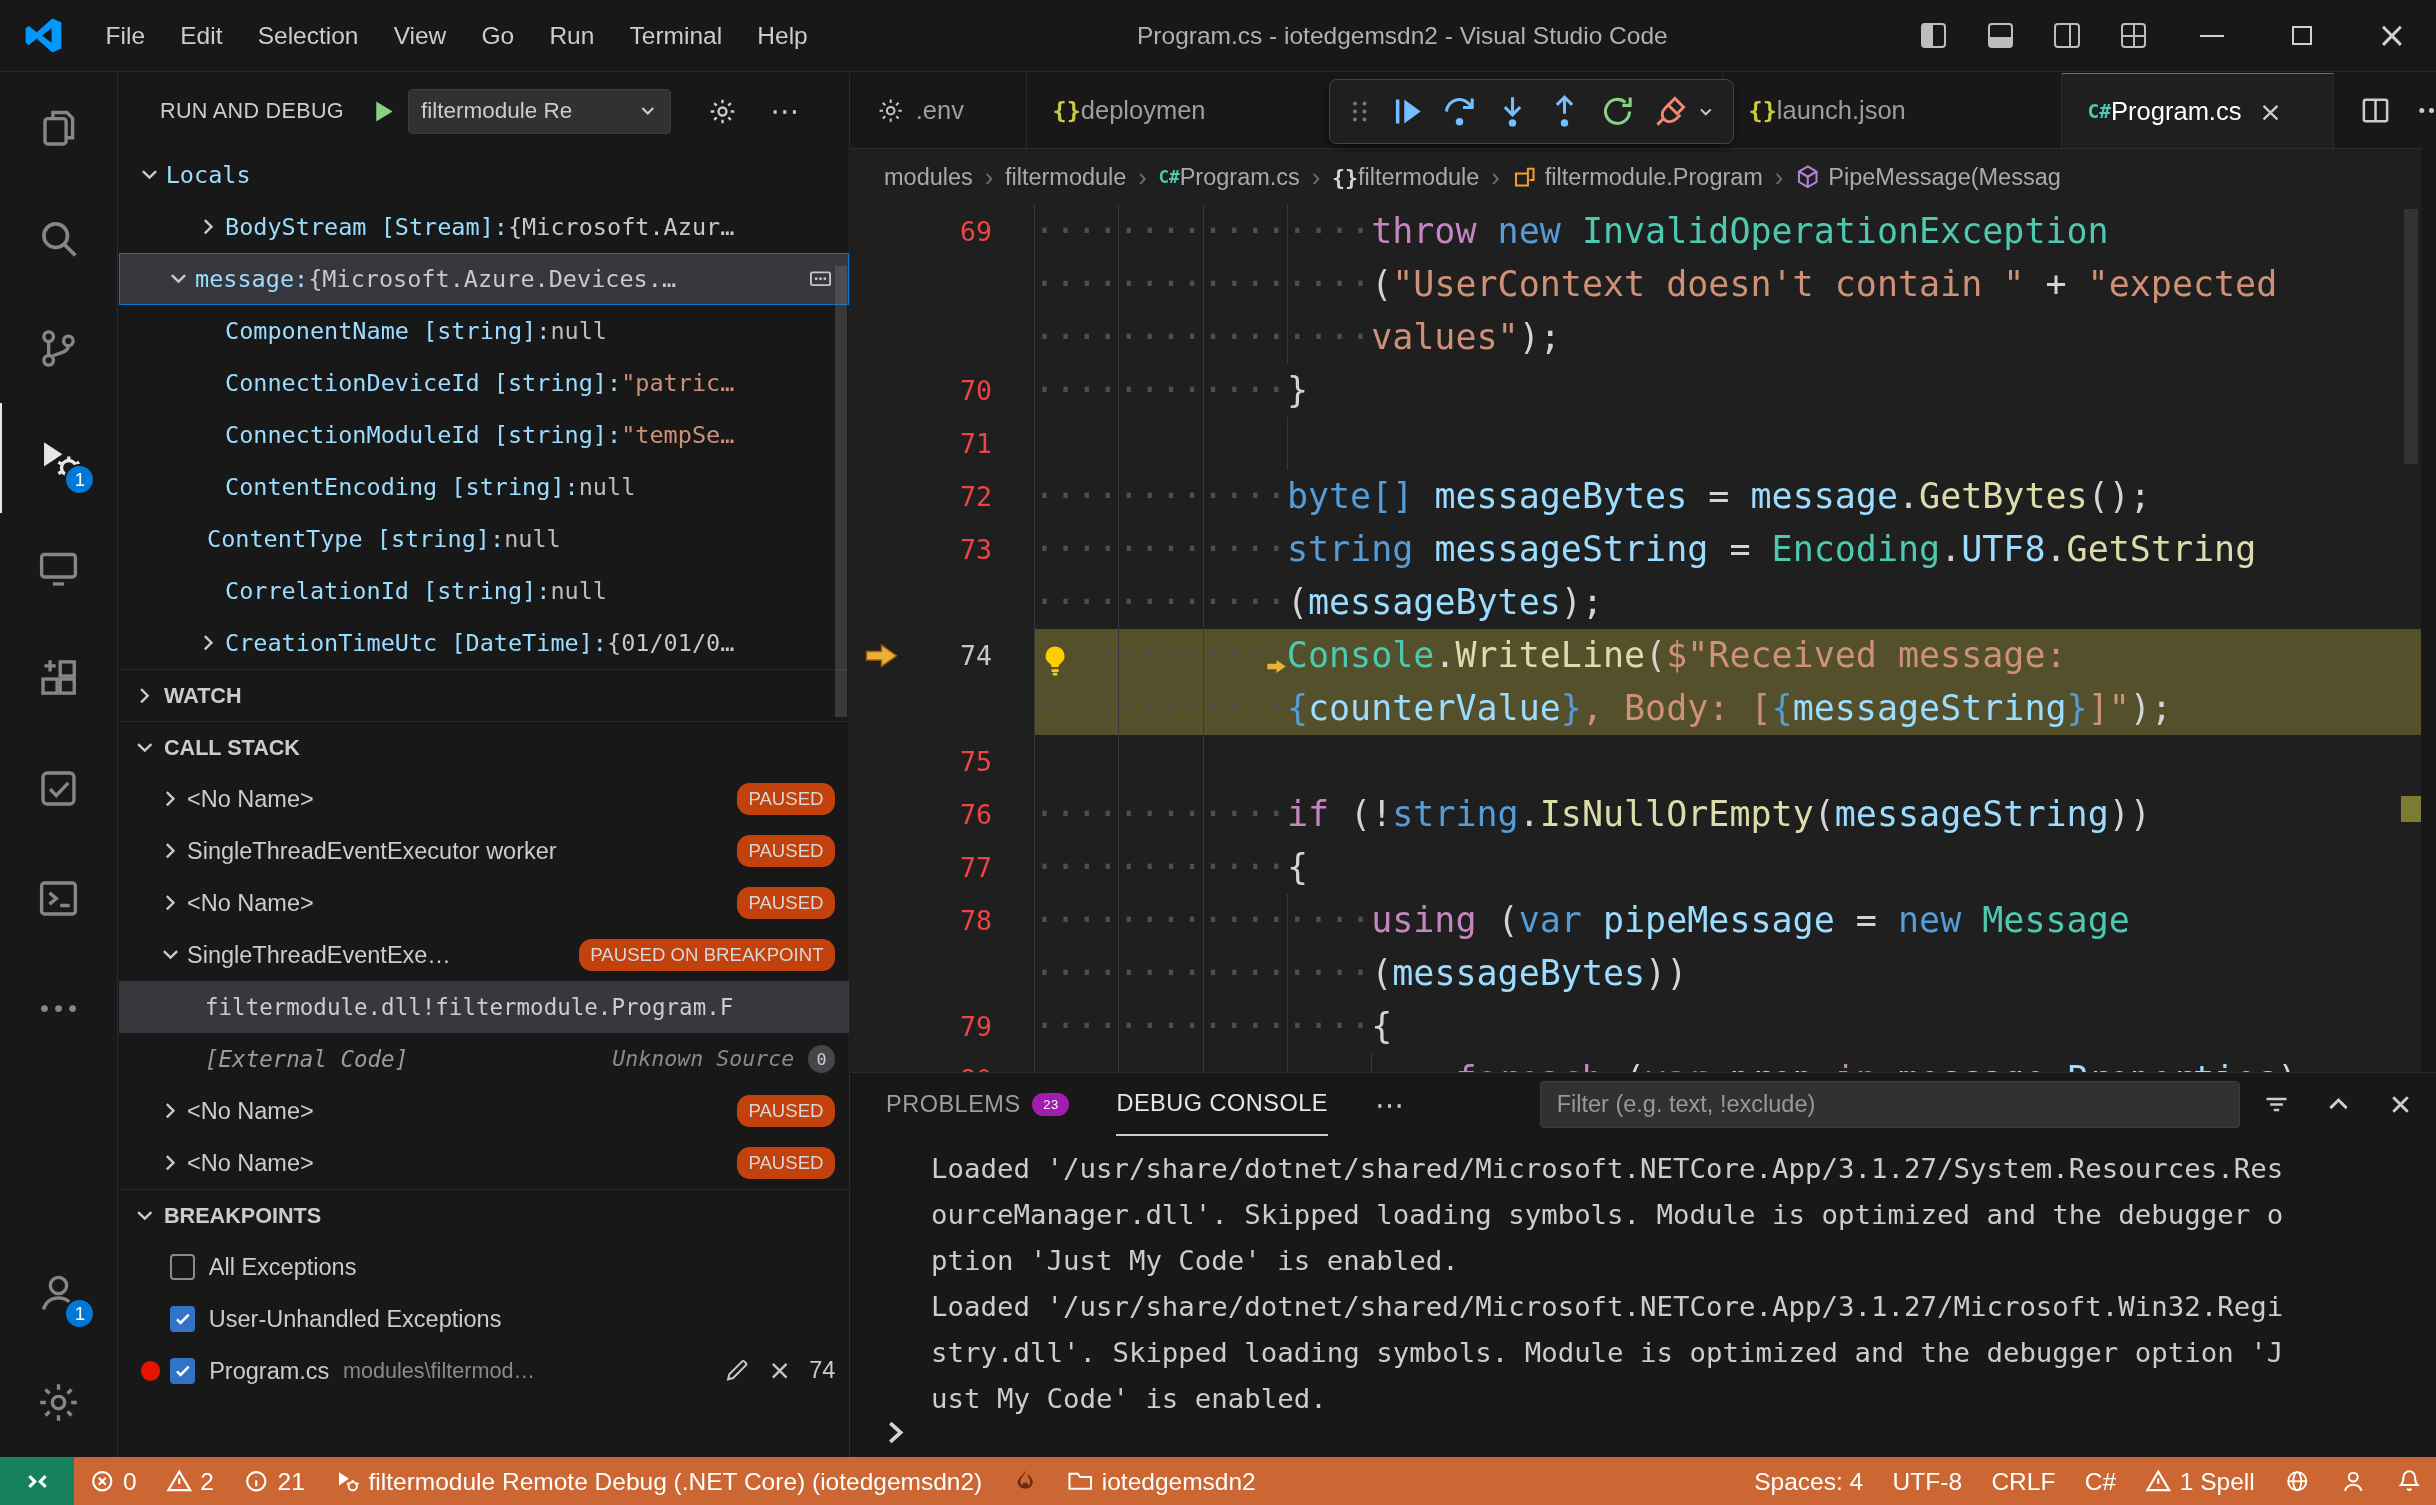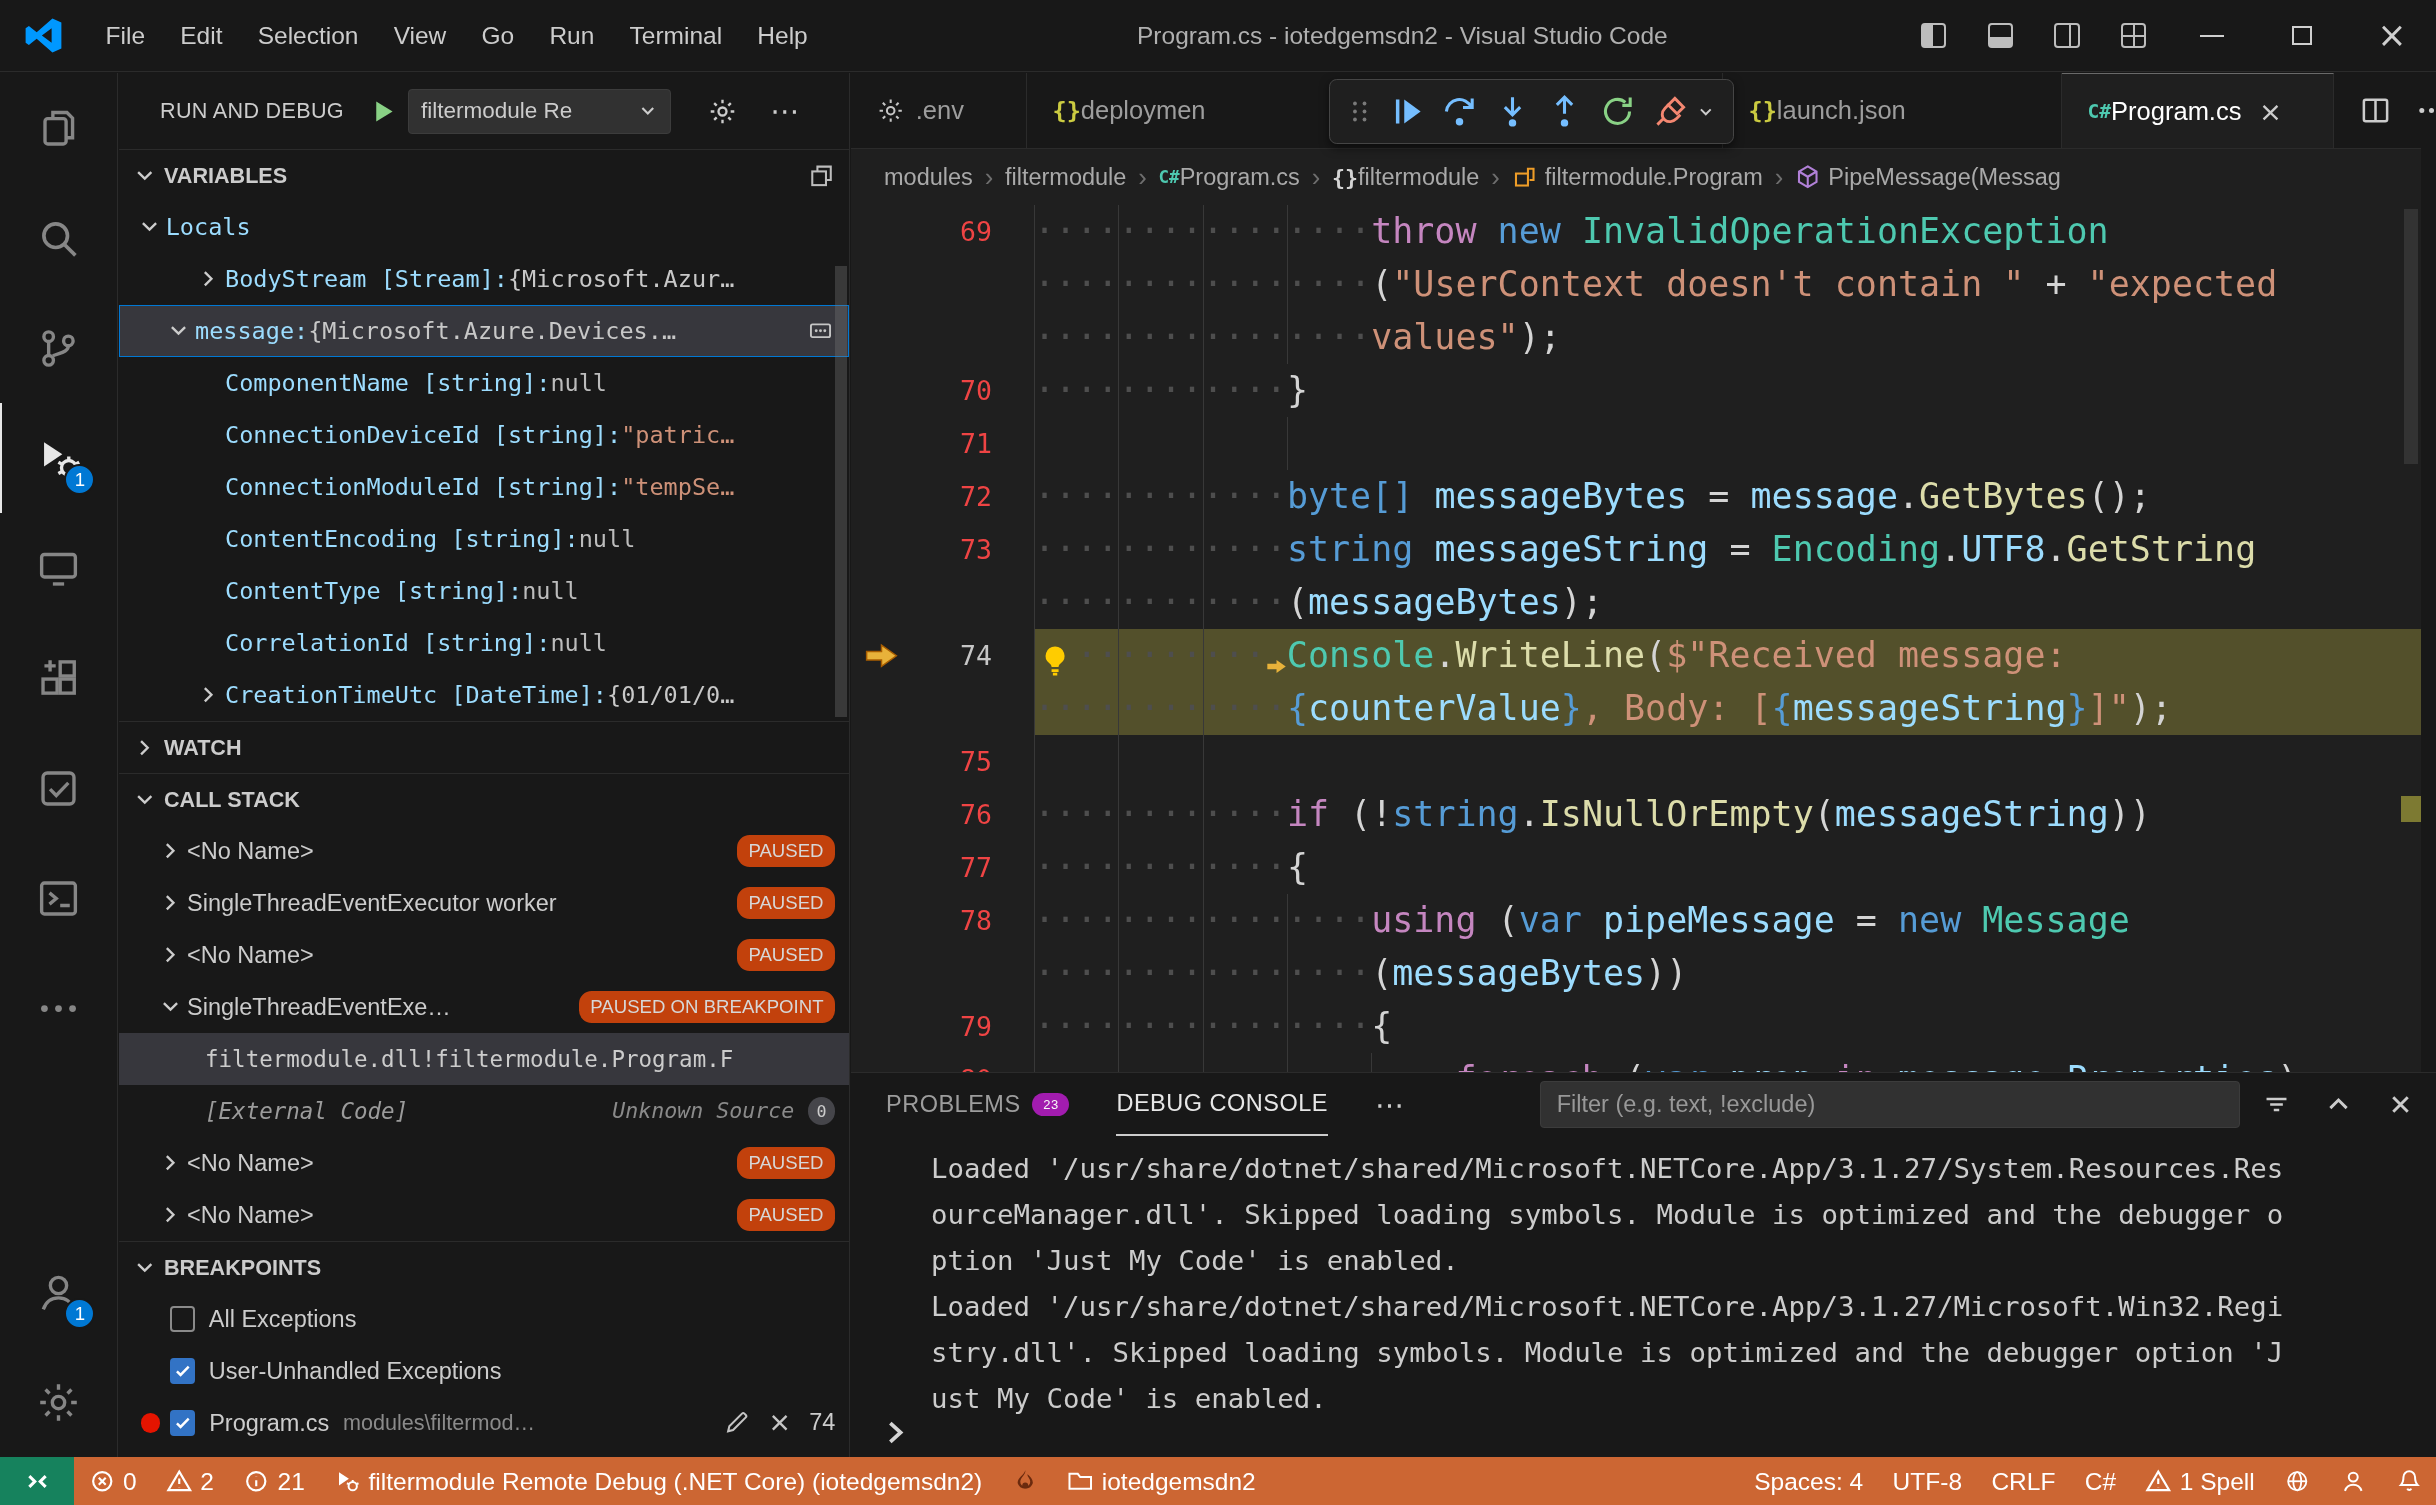--- a/index.html
+++ b/index.html
@@ -281,34 +281,20 @@
     </div>
     <span class="icon sb-gear">
       <svg viewBox="0 0 16 16" fill="none" stroke="currentColor" stroke-width="1.3">
           <circle cx="8" cy="8" r="2.2"></circle>
           <path d="M8 1.5v2M8 12.5v2M1.5 8h2M12.5 8h2M3.4 3.4l1.4 1.4M11.2 11.2l1.4 1.4M12.6 3.4l-1.4 1.4M4.8 11.2l-1.4 1.4"></path>
         </svg>
     </span>
     <span class="sb-more">⋯</span>
   </div>
   <div id="sb-body">
-      <div class="sect-head">
-        <span class="icon chev">
-          <svg viewBox="0 0 16 16" fill="none" stroke="currentColor" stroke-width="1.6">
-            <path d="M3.5 5.5L8 10l4.5-4.5"></path>
-          </svg>
-        </span>
-        <span>VARIABLES</span>
-        <span class="icon sect-action">
-          <svg viewBox="0 0 16 16" fill="none" stroke="currentColor" stroke-width="1.2">
-            <rect x="2.5" y="5.5" width="8" height="8"></rect>
-            <path d="M5.5 5.5V2.7h7.8v7.8h-2.8"></path>
-          </svg>
-        </span>
-      </div>
       <div class="tree-row" style="padding-left:13.7px">
         <span class="icon chevsp">
           <svg viewBox="0 0 16 16" fill="none" stroke="currentColor" stroke-width="1.6">
             <path d="M3.5 5.5L8 10l4.5-4.5"></path>
           </svg>
         </span>
         <span class="vname">Locals</span>
         <span class="vval-plain"></span>
       </div>
       <div class="tree-row" style="padding-left:73px">
@@ -350,21 +336,21 @@
       <div class="tree-row" style="padding-left:73px">
         <span class="chevsp"></span>
         <span class="vname">ConnectionModuleId [string]: </span>
         <span class="vval-str">"tempSe…</span>
       </div>
       <div class="tree-row" style="padding-left:73px">
         <span class="chevsp"></span>
         <span class="vname">ContentEncoding [string]: </span>
         <span class="vval-null">null</span>
       </div>
-      <div class="tree-row" style="padding-left:73px">
+      <div class="tree-row" style="padding-left:55px">
         <span class="chevsp"></span>
         <span class="vname">ContentType [string]: </span>
         <span class="vval-null">null</span>
       </div>
       <div class="tree-row" style="padding-left:73px">
         <span class="chevsp"></span>
         <span class="vname">CorrelationId [string]: </span>
         <span class="vval-null">null</span>
       </div>
       <div class="tree-row" style="padding-left:73px">

